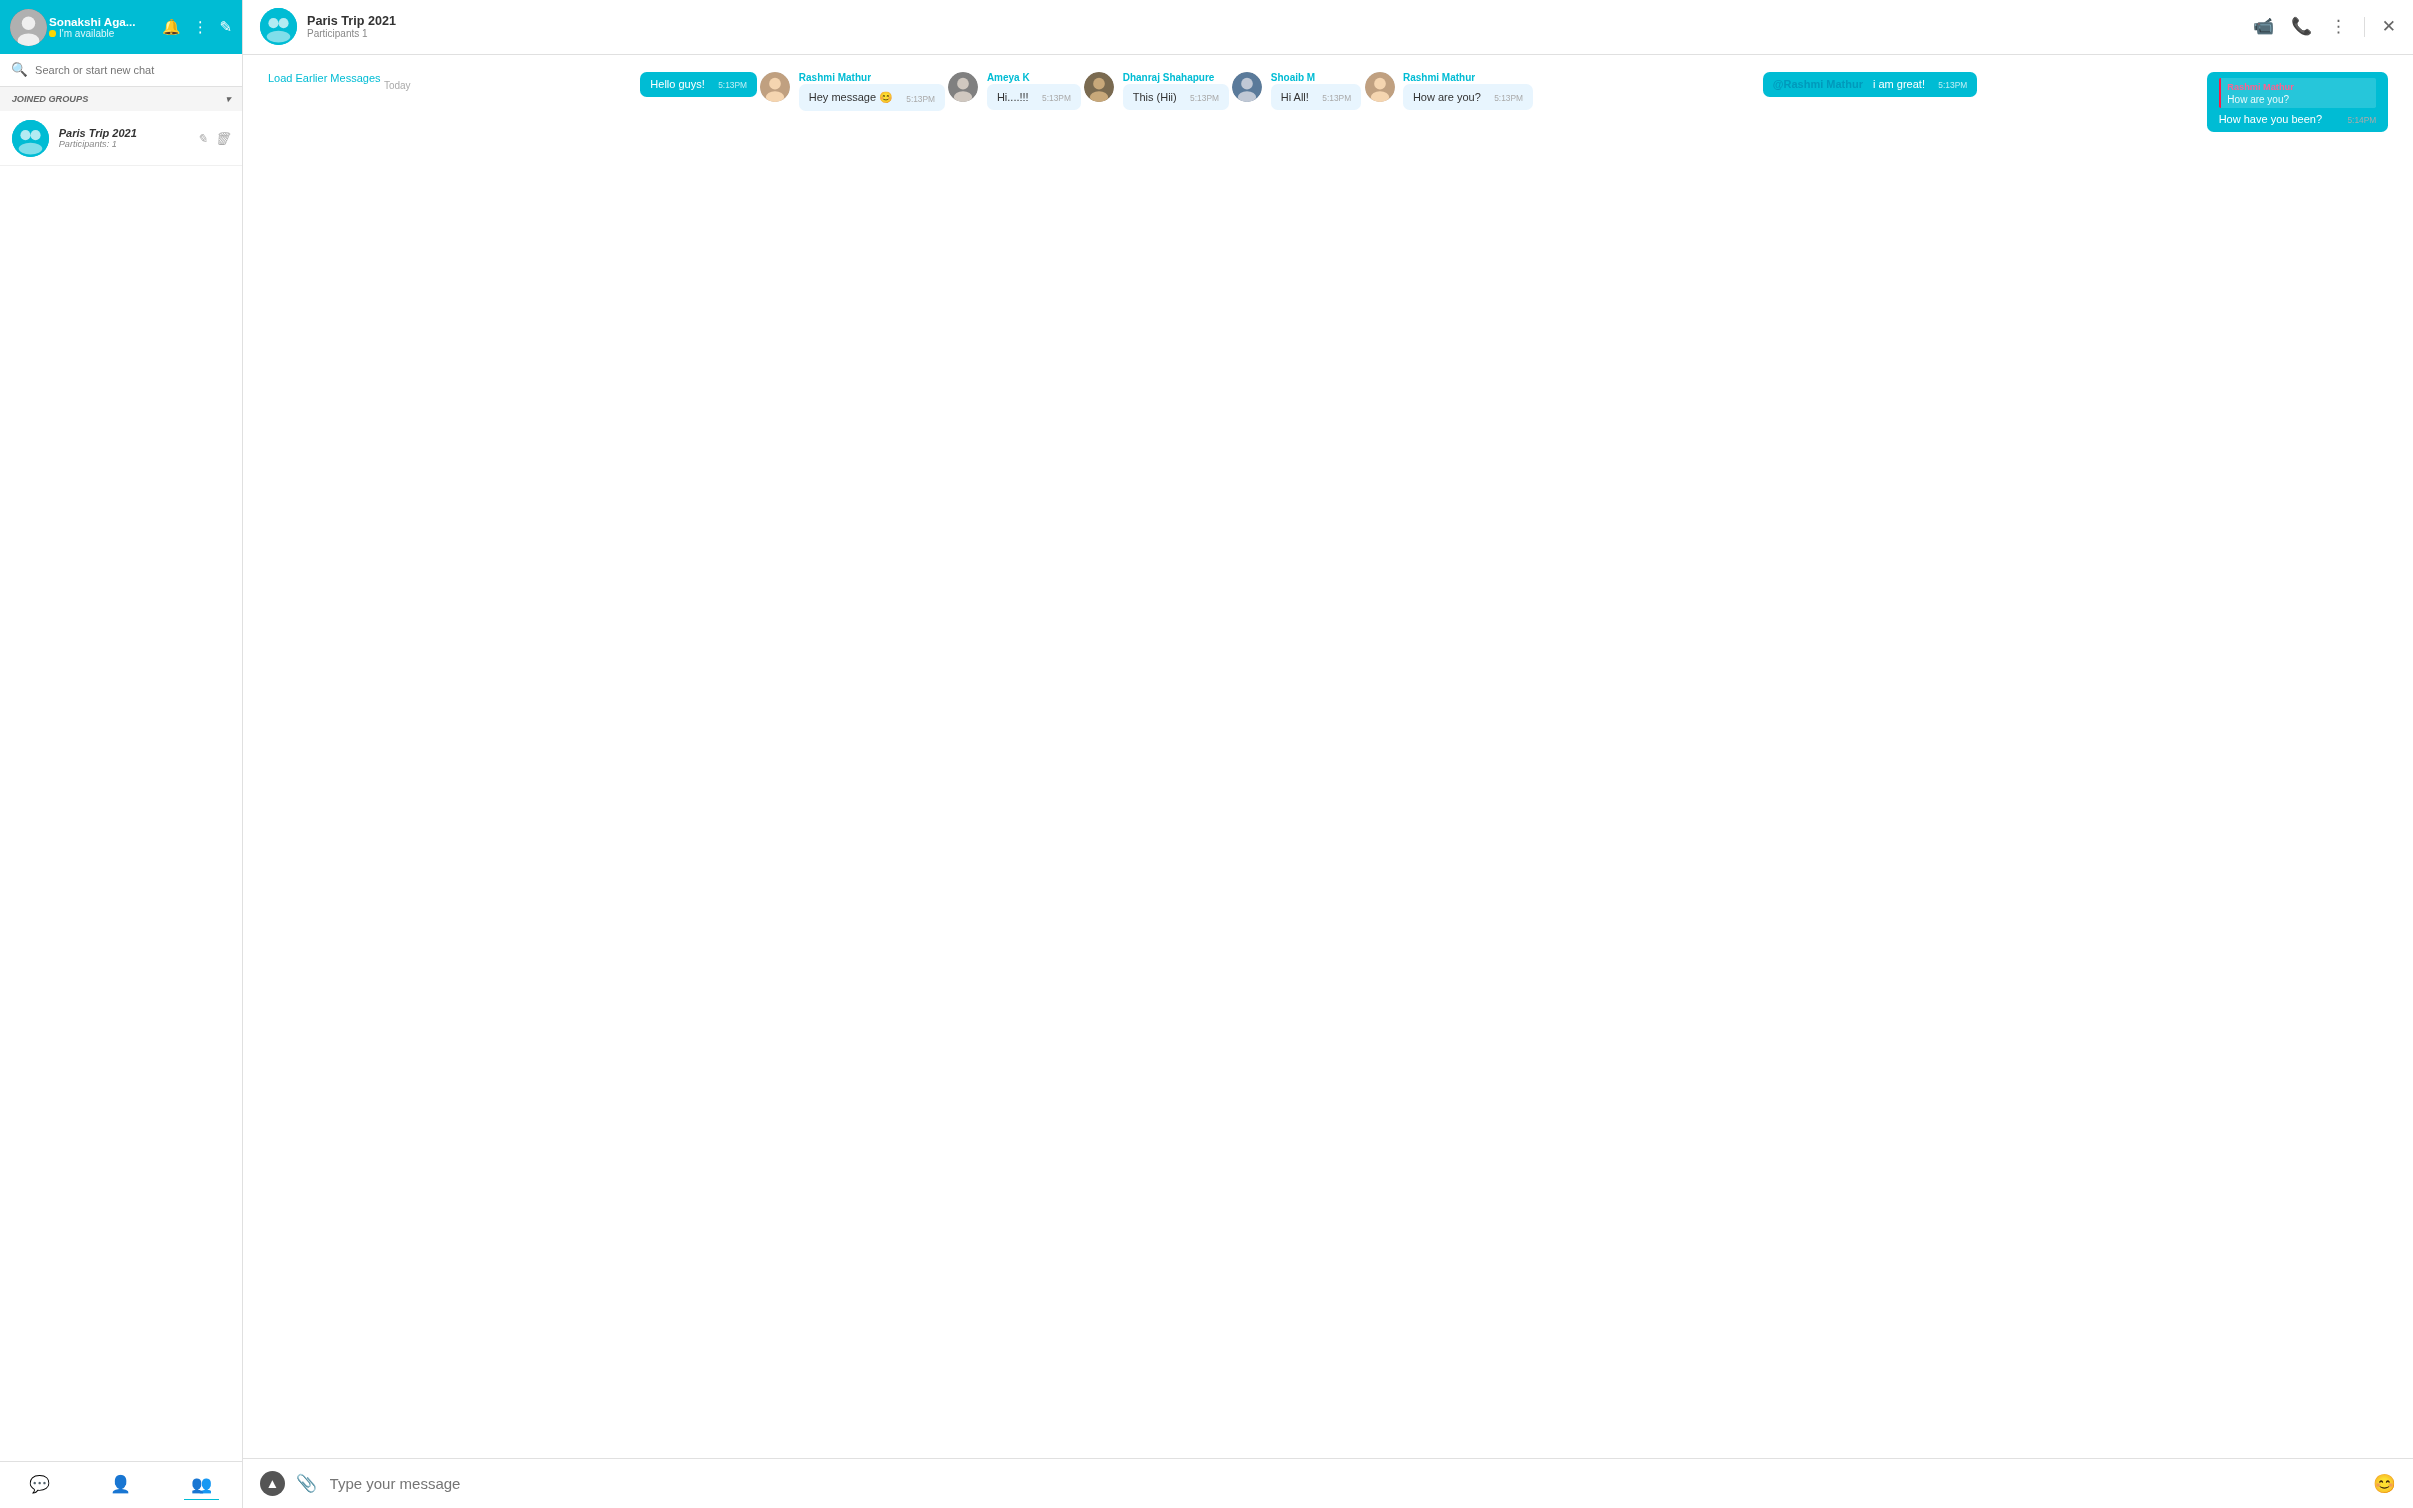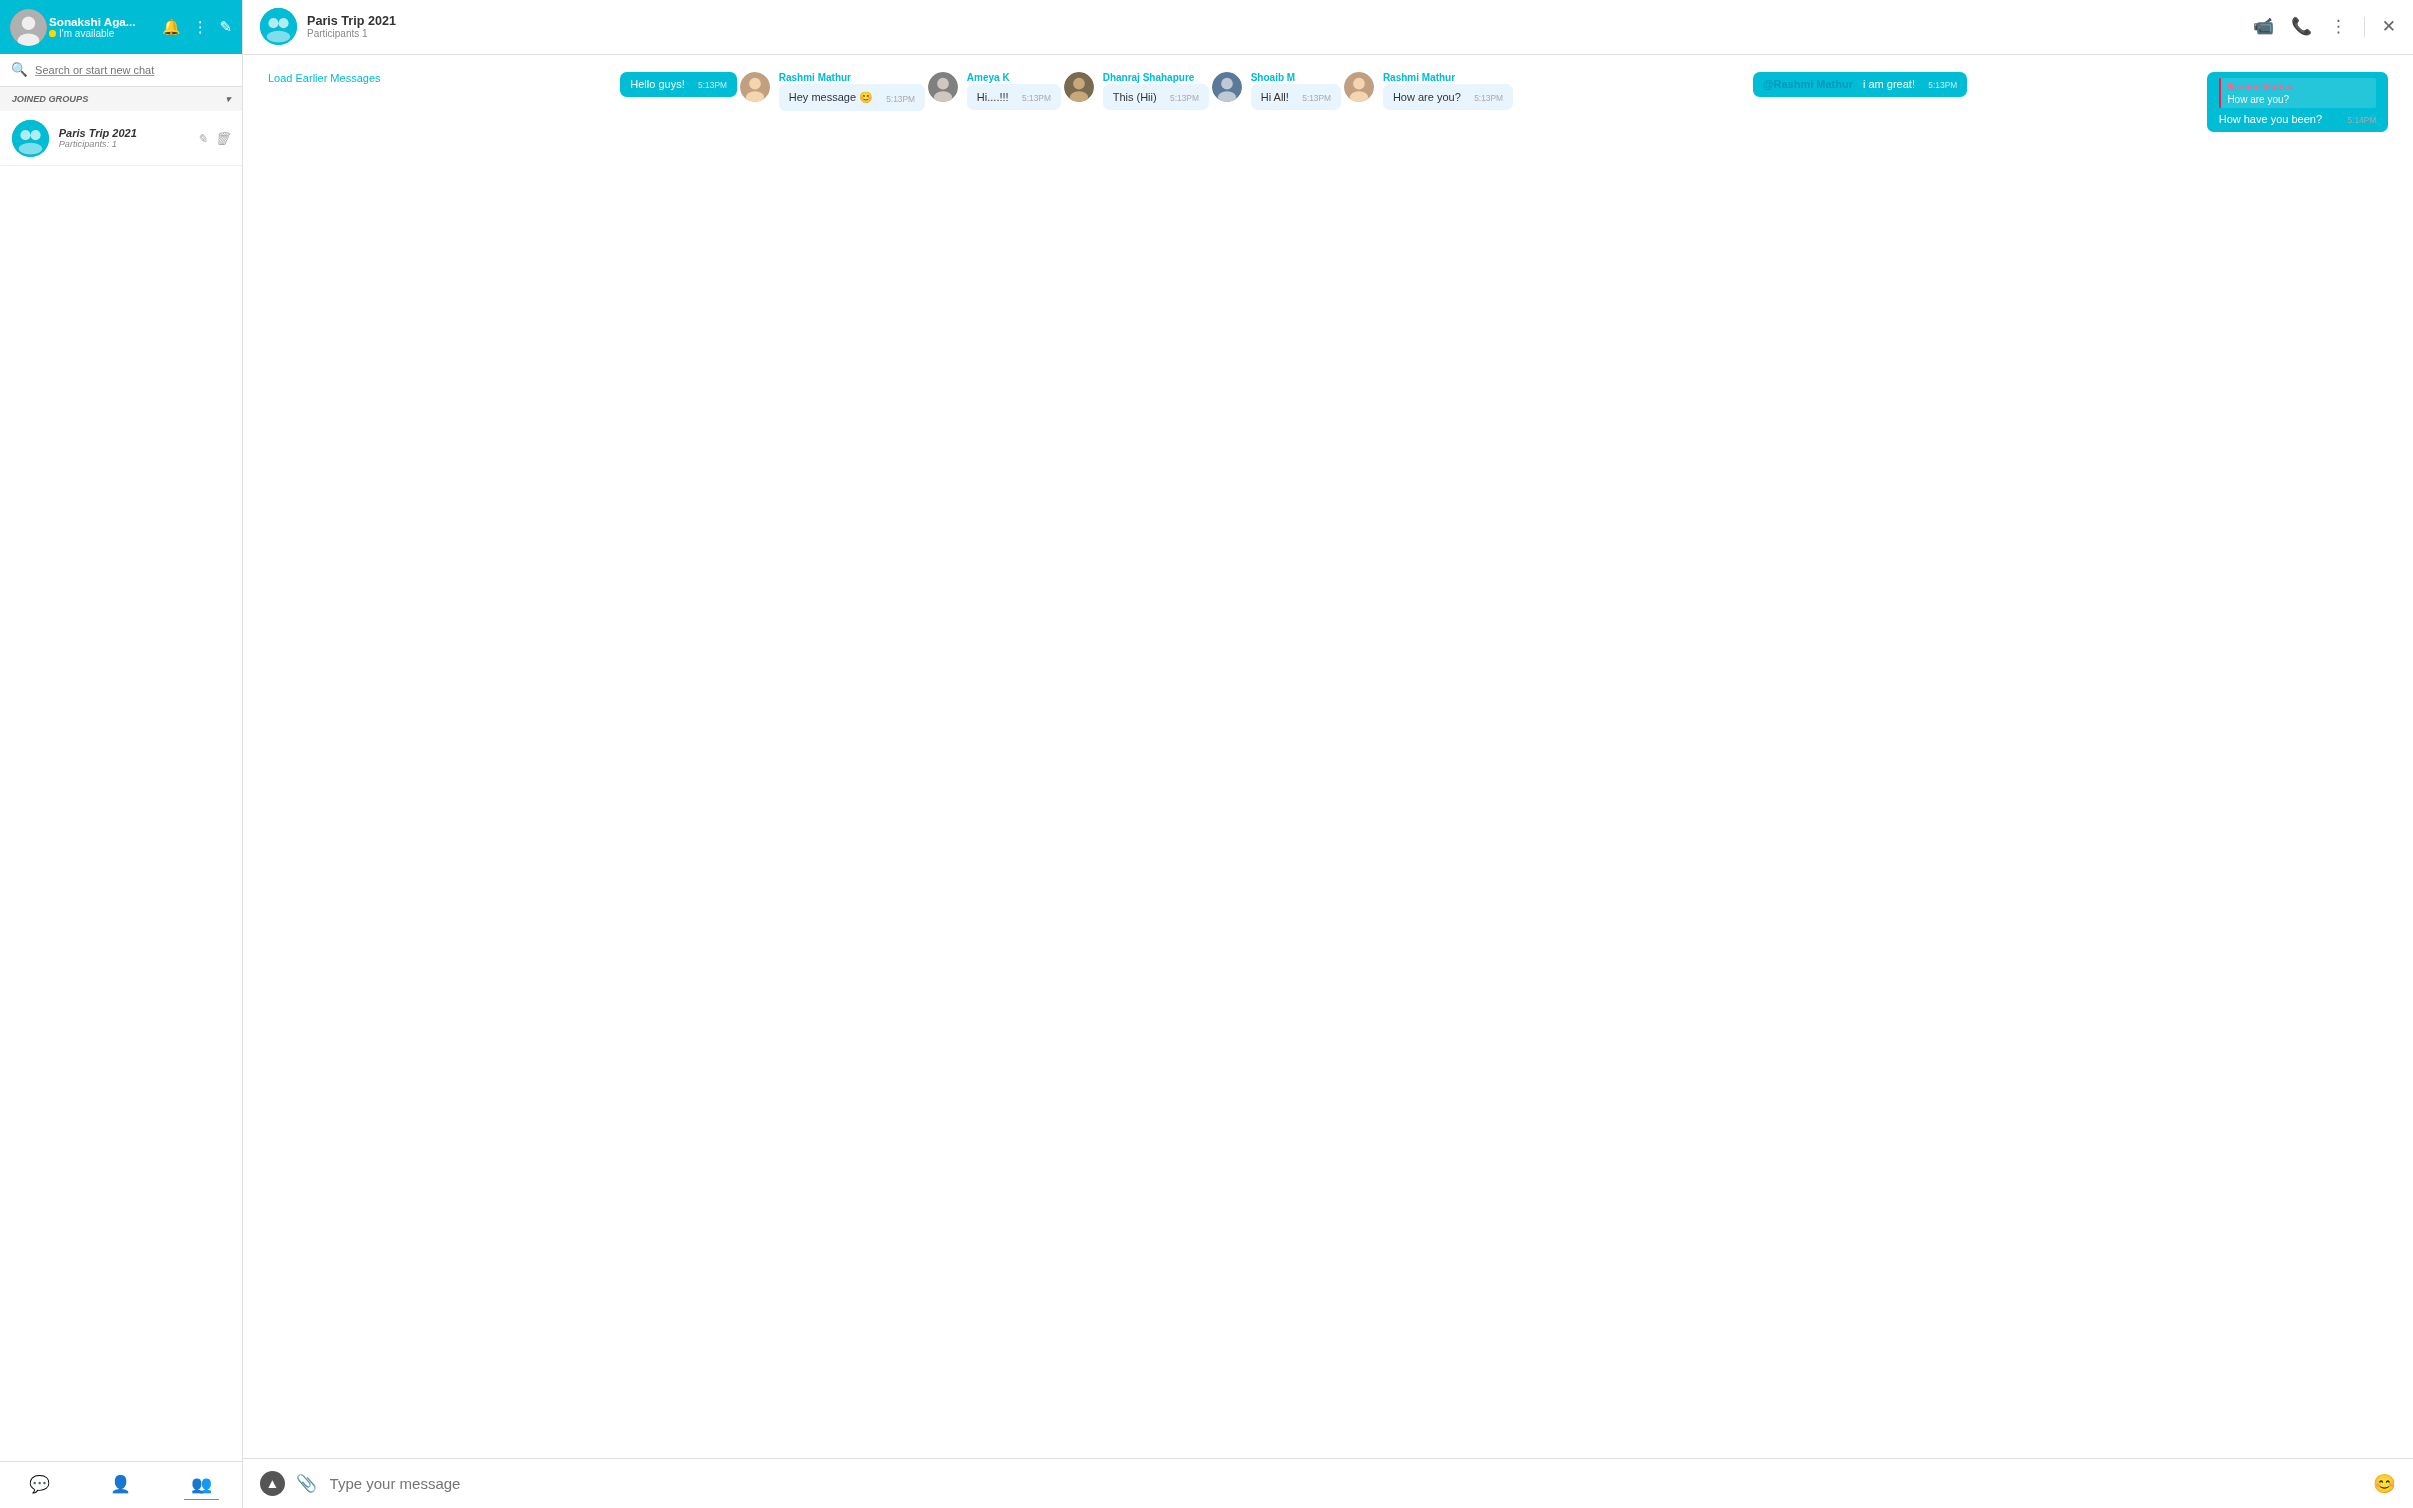--- a/index.html
+++ b/index.html
@@ -53,21 +53,20 @@
       gap: 6.7px;
       background: #fff;
     }
     .search-bar input {
       border: none;
       outline: none;
       font-size: 11px;
       color: #999;
       background: transparent;
       width: 100%;
-      text-decoration: underline;
     }
     .search-icon { color: #aaa; font-size: 13.4px; }
 
     .groups-section { flex: 1; overflow-y: auto; font-style: italic; }
 
     .groups-header {
       display: flex;
       align-items: center;
       justify-content: space-between;
       padding: 6.7px 11.7px;
@@ -414,20 +413,21 @@
       <span>📞</span>
       <span>⋮</span>
       <div class="divider-v"></div>
       <span>✕</span>
     </div>
   </div>
 
   <div class="messages-area">
 
     <div class="load-earlier">Load Earlier Messages</div>
+    <div class="date-divider">Today</div>
 
     <div class="self-msg-wrap">
       <div class="msg-bubble self-bubble">
         <span>Hello guys!</span>
         <span class="msg-time">5:13PM</span>
       </div>
     </div>
 
     <div class="msg-row">
       <div class="msg-avatar person-avatar">

